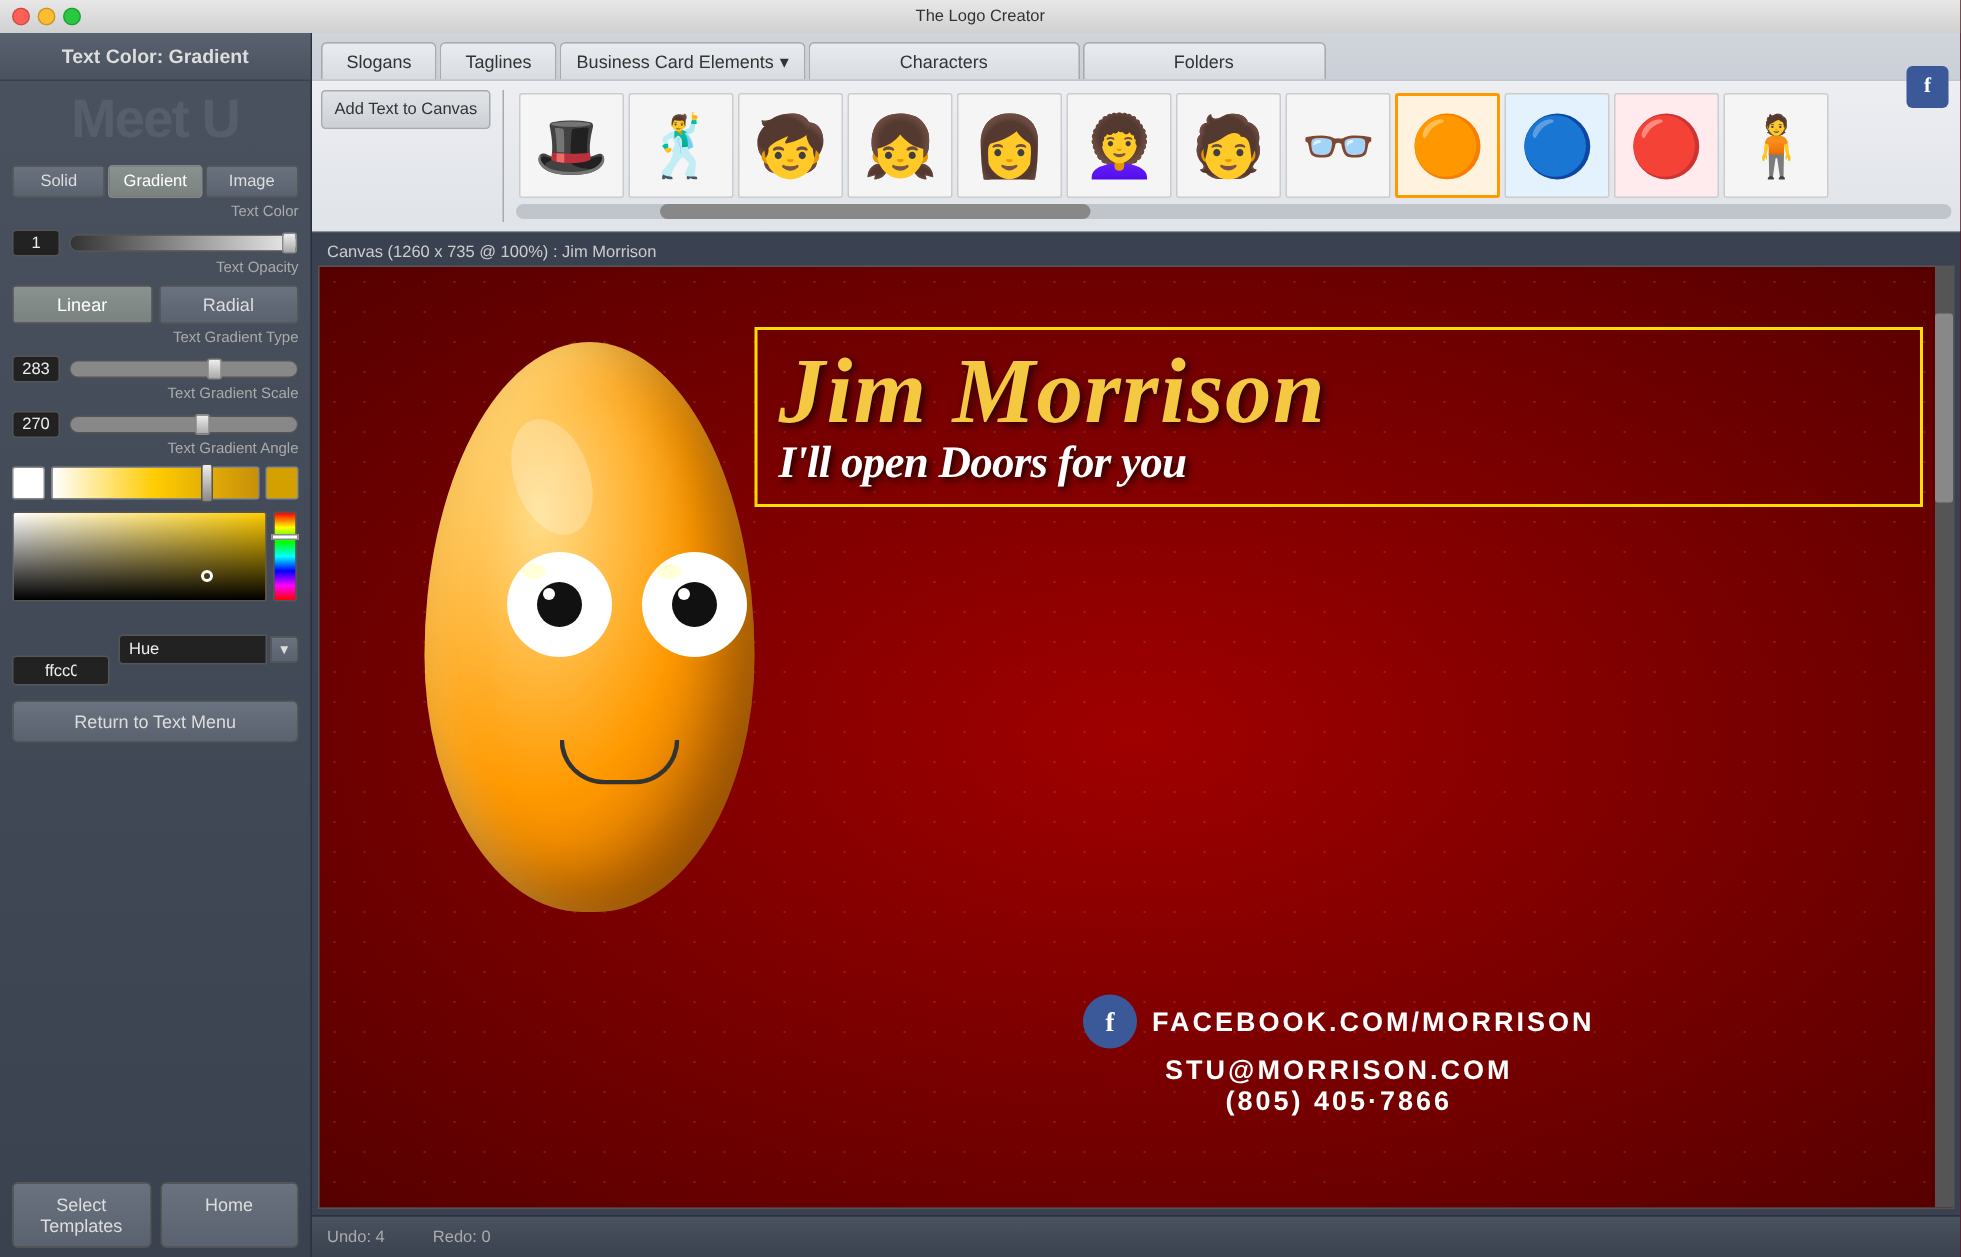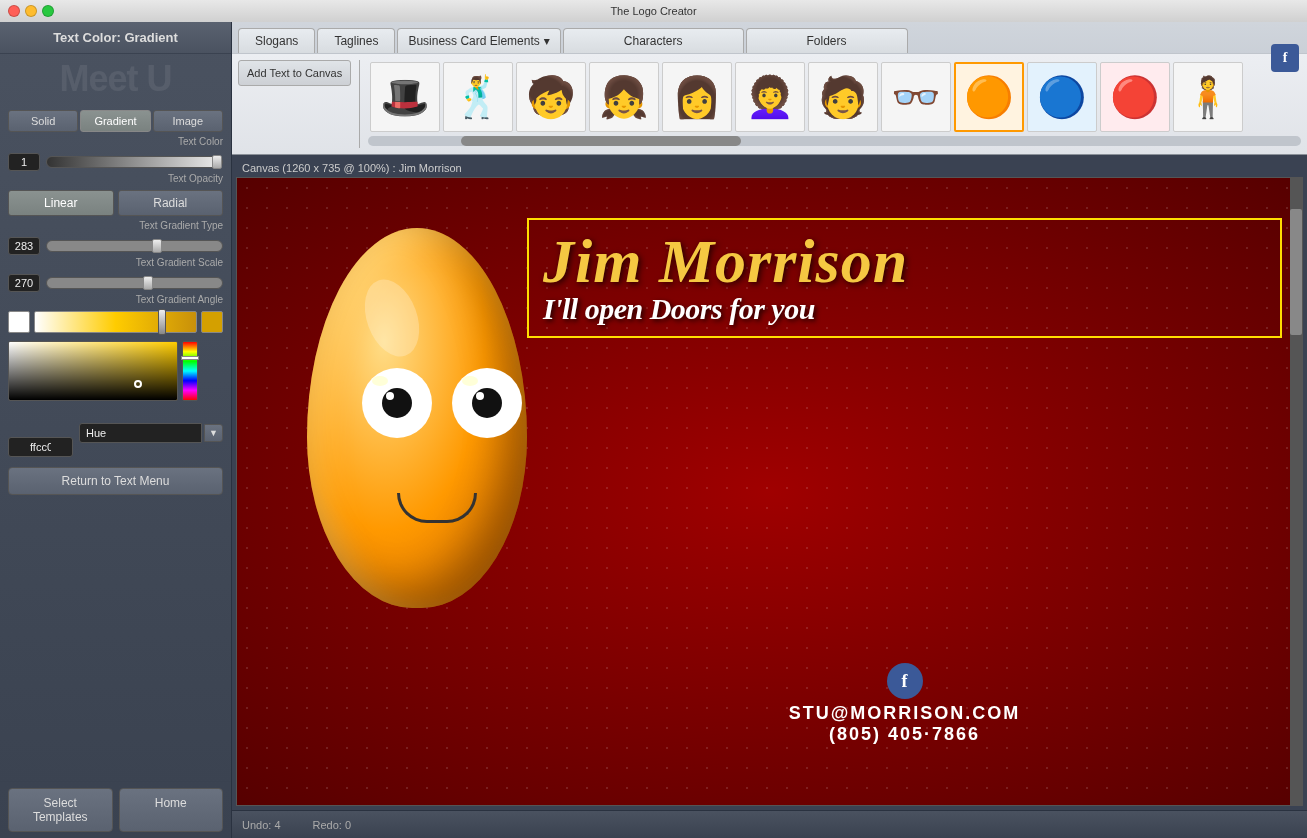--- a/index.html
+++ b/index.html
@@ -46,21 +46,21 @@
 
     
     .main-area {
       display: flex;
       flex: 1;
       overflow: hidden;
     }
 
     
     .left-panel {
-      width: 232px;
+      width: 208px;
       background: linear-gradient(to bottom, #4a5260, #3a4250);
       display: flex;
       flex-direction: column;
       flex-shrink: 0;
       border-right: 1px solid #2a3240;
     }
     .left-panel-header {
       background: linear-gradient(to bottom, #5a6270, #4a5260);
       padding: 8px 10px;
       text-align: center;
@@ -999,20 +999,21 @@
           </div>
 
           <div class="canvas-text-box">
             <div class="canvas-main-name">Jim Morrison</div>
             <div class="canvas-tagline">I'll open Doors for you</div>
           </div>
 
           <div class="canvas-contact">
             <div class="fb-row">
               <div class="fb-circle">f</div>
+              <span class="contact-text">FACEBOOK.COM/MORRISON</span>
             </div>
             <span class="contact-email">STU@MORRISON.COM</span>
             <span class="contact-phone">(805) 405·7866</span>
           </div>
 
           <div class="canvas-scrollbar-v">
             <div class="canvas-scrollbar-v-thumb"></div>
           </div>
         </div>
 

